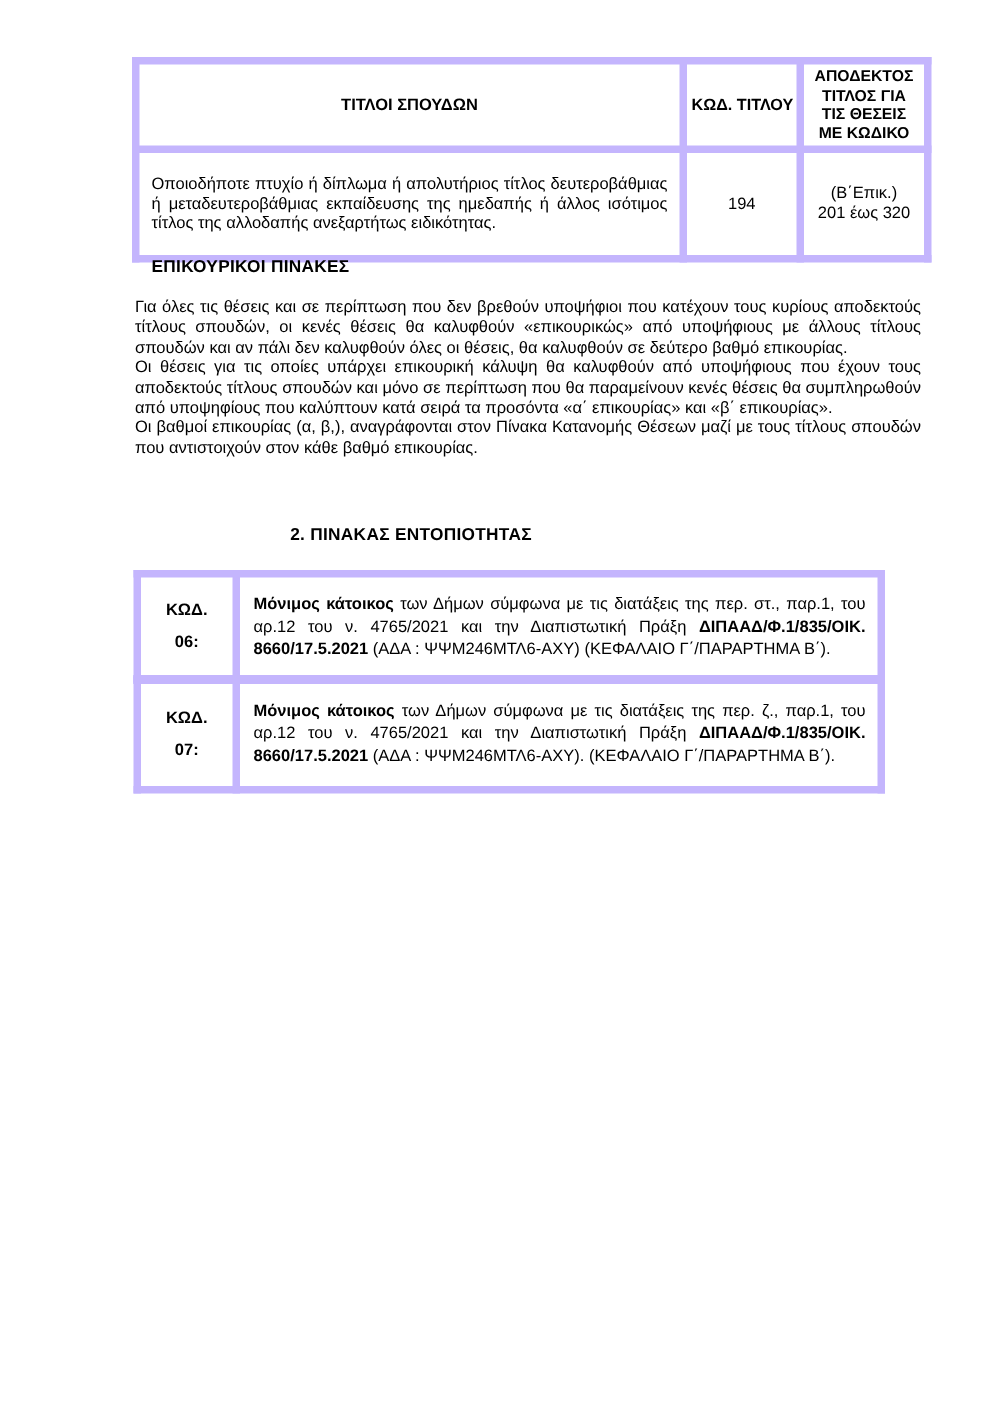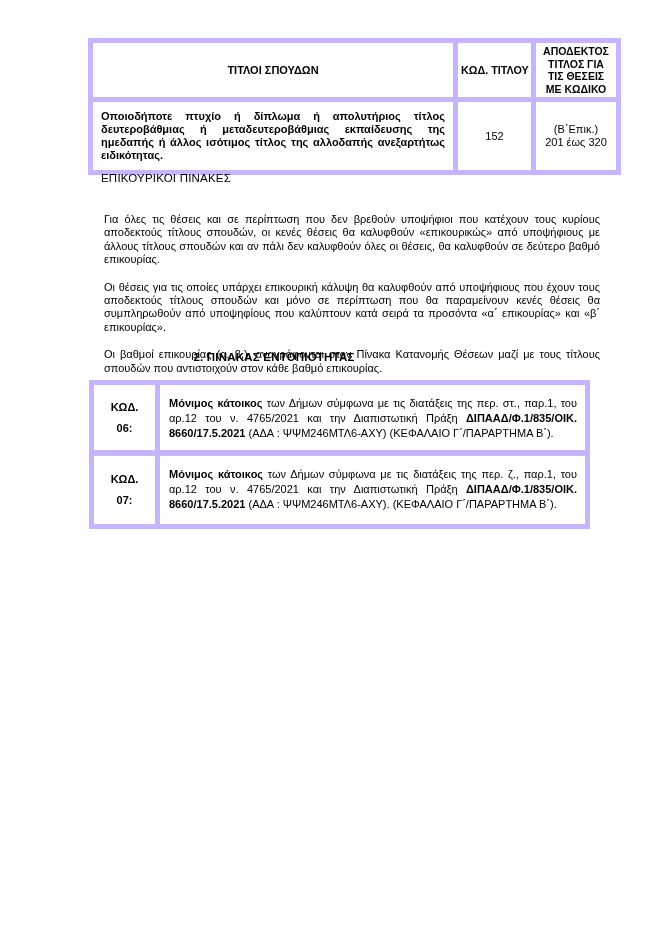--- a/index.html
+++ b/index.html
@@ -17,34 +17,34 @@
 
   
   .qual-table{position:absolute;left:88px;top:38px;width:528px;font-size:11px;}
   .qual-table .c1{width:365px;}
   .qual-table .c2{width:78px;}
   .qual-table .c3{width:85px;}
   .qual-table th{font-weight:bold;text-align:center;height:46px;padding:2px 3px;}
   .qual-table th.small{font-size:10.5px;line-height:12.5px;}
   .qual-table th.nw{white-space:nowrap;font-size:10.8px;}
   .qual-table td{height:60px;}
-  .cell-just{text-align:justify;padding:4px 8px;line-height:13px;font-weight:bold;}
+  .cell-just{text-align:justify;padding:4px 8px;line-height:13px;}
   .cell-ctr{text-align:center;padding:2px;}
   .pre{white-space:pre-line;line-height:13.5px;}
 
   
   .aux-heading{
     position:absolute;left:101px;top:172px;
-    font-size:11.5px;font-weight:normal;letter-spacing:.2px;
+    font-size:11.5px;font-weight:bold;letter-spacing:.2px;
   }
   .para-block{
     position:absolute;left:90px;top:199px;width:524px;
     font-size:11px;line-height:13.4px;text-align:justify;
   }
-  .para-block p{margin:14px;}
+  .para-block p{margin:0;}
 
   
   .loc-heading{
     position:absolute;left:0;top:351px;width:548px;
     text-align:center;font-size:11.5px;font-weight:bold;letter-spacing:.2px;
   }
   .loc-table{position:absolute;left:89px;width:496px;font-size:11px;}
   .loc-table .cc{width:66px;}
   .loc-table .dc{width:430px;}
   .loc-06{top:380px;}
@@ -72,21 +72,21 @@
         <col class="c3">
       </colgroup>
     <tbody>
       <tr>
         <th>ΤΙΤΛΟΙ ΣΠΟΥΔΩΝ</th>
         <th class="nw">ΚΩΔ. ΤΙΤΛΟΥ</th>
         <th class="small">ΑΠΟΔΕΚΤΟΣ ΤΙΤΛΟΣ ΓΙΑ ΤΙΣ ΘΕΣΕΙΣ ΜΕ ΚΩΔΙΚΟ</th>
       </tr>
       <tr>
         <td class="cell-just">Οποιοδήποτε πτυχίο ή δίπλωμα ή απολυτήριος τίτλος δευτεροβάθμιας ή μεταδευτεροβάθμιας εκπαίδευσης της ημεδαπής ή άλλος ισότιμος τίτλος της αλλοδαπής ανεξαρτήτως ειδικότητας.</td>
-        <td class="cell-ctr">152</td>
+        <td class="cell-ctr">194</td>
         <td class="cell-ctr pre">(Β΄Επικ.)
 201 έως 320</td>
       </tr>
     </tbody>
   </table>
 
   <div class="aux-heading">ΕΠΙΚΟΥΡΙΚΟΙ ΠΙΝΑΚΕΣ</div>
 
   <div class="para-block">
     <p>Για όλες τις θέσεις και σε περίπτωση που δεν βρεθούν υποψήφιοι που κατέχουν τους κυρίους αποδεκτούς τίτλους σπουδών, οι κενές θέσεις θα καλυφθούν «επικουρικώς» από υποψήφιους με άλλους τίτλους σπουδών και αν πάλι δεν καλυφθούν όλες οι θέσεις, θα καλυφθούν σε δεύτερο βαθμό επικουρίας.</p>

